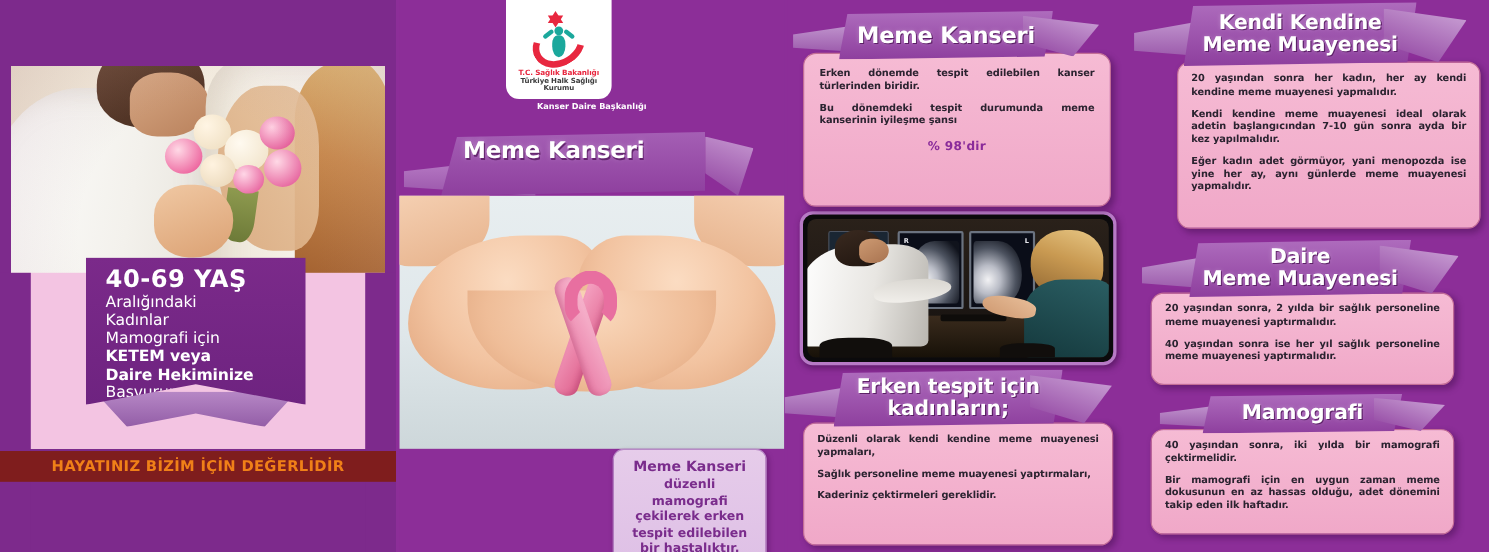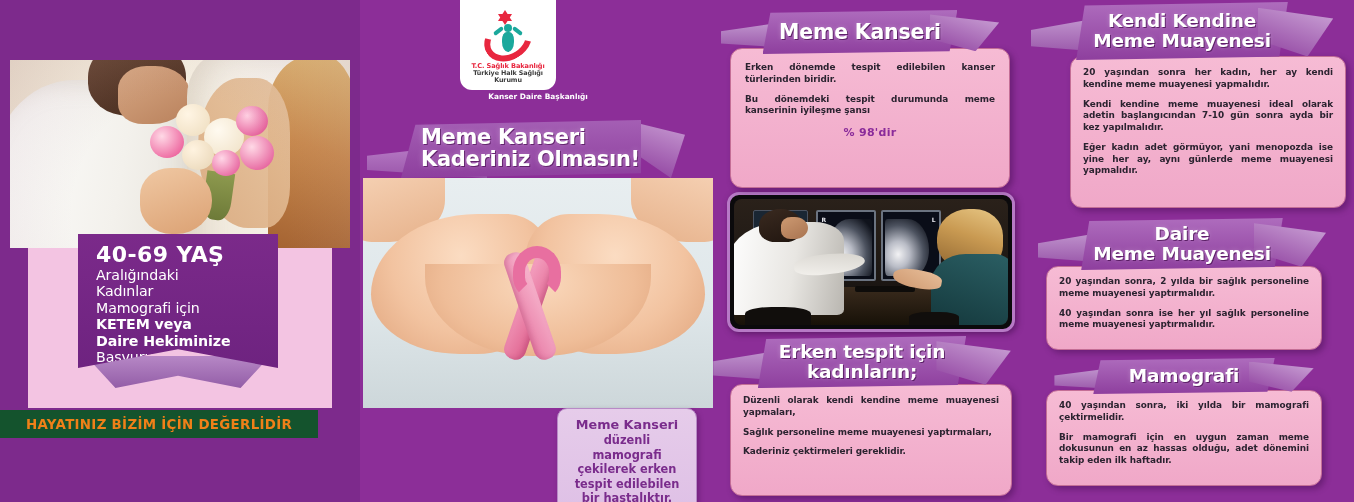--- a/index.html
+++ b/index.html
@@ -134,22 +134,22 @@
   .pl-ribbon .ln  { font-size:14.2px; line-height:1.16; letter-spacing:-.1px;}
   .pl-ribbon .ln.b{ font-weight:bold; }
   .pl-ribbontail {
     position:absolute; left:86px; top:356px; width:184px; height:32px;
     background:linear-gradient(180deg,#b384c4,#8e58a4);
     clip-path:polygon(0 0, 100% 0, 84% 100%, 50% 62%, 16% 100%);
     opacity:.95;
   }
 
   .pl-orangeband {
-    position:absolute; left:0; top:410px; width:318px; height:28px;
-    background:#14532d;
+    position:absolute; left:0; top:410px; width:360px; height:28px;
+    background:#7f1d1d;
     display:flex; align-items:center; justify-content:center;
   }
   .pl-orangeband span {
     color:#F08018; font-size:13.4px; font-weight:bold; letter-spacing:.3px;
   }
   .pl-logoblock {
     position:absolute; left:28px; top:438px; width:304px; height:64px;
     background:#f3c4e2;
     display:flex; flex-direction:column; align-items:center; justify-content:center; gap:2px;
   }
@@ -482,21 +482,20 @@
       <div class="moh-t2">Kurumu</div>
     </div>
     <div class="moh-caption">Kanser Daire Başkanlığı</div>
 
     <div class="cc-banner">
       <div class="flagB"></div>
       <div class="flagA"></div>
       <div class="flagC"></div>
       <div class="txt">
         <div class="l1">Meme Kanseri</div>
-        <div class="l2">Kaderiniz Olmasın!</div>
       </div>
     </div>
 
     <div class="cc-photo">
       <div class="armL"></div>
       <div class="armR"></div>
       <div class="handL"></div>
       <div class="handR"></div>
       <div class="palm"></div>
       <div class="ribbon">

